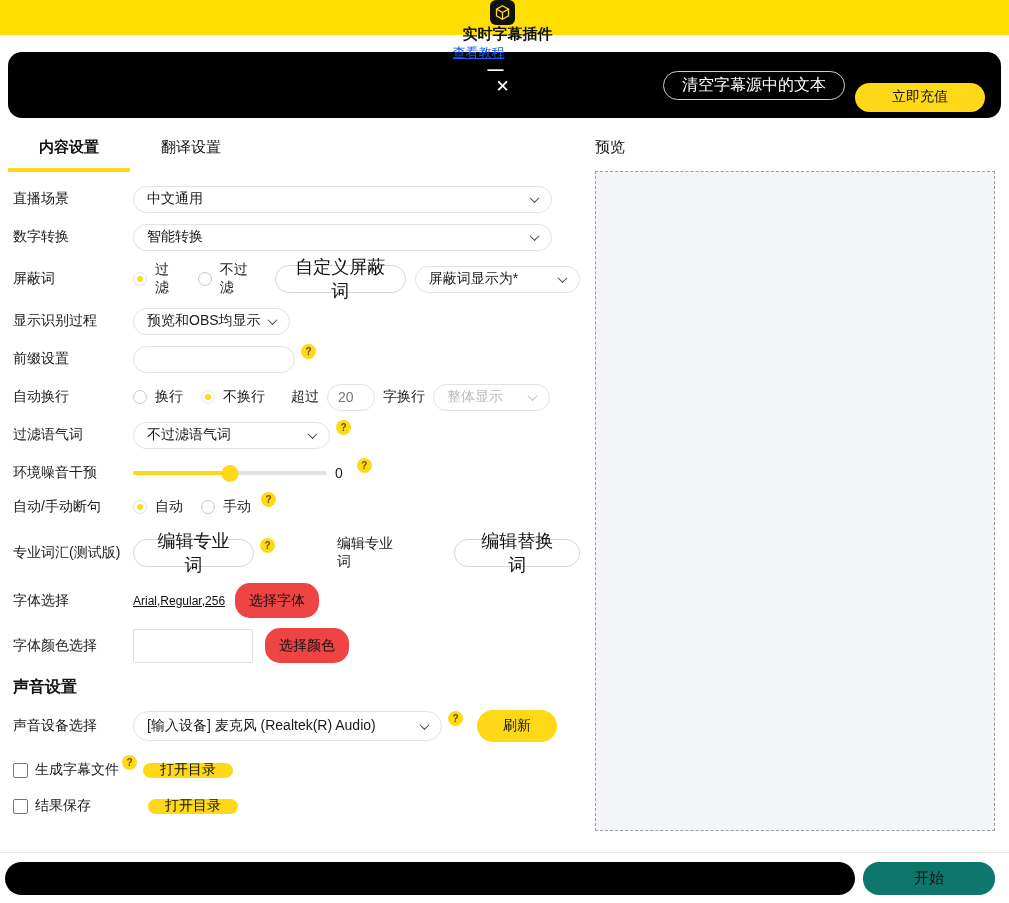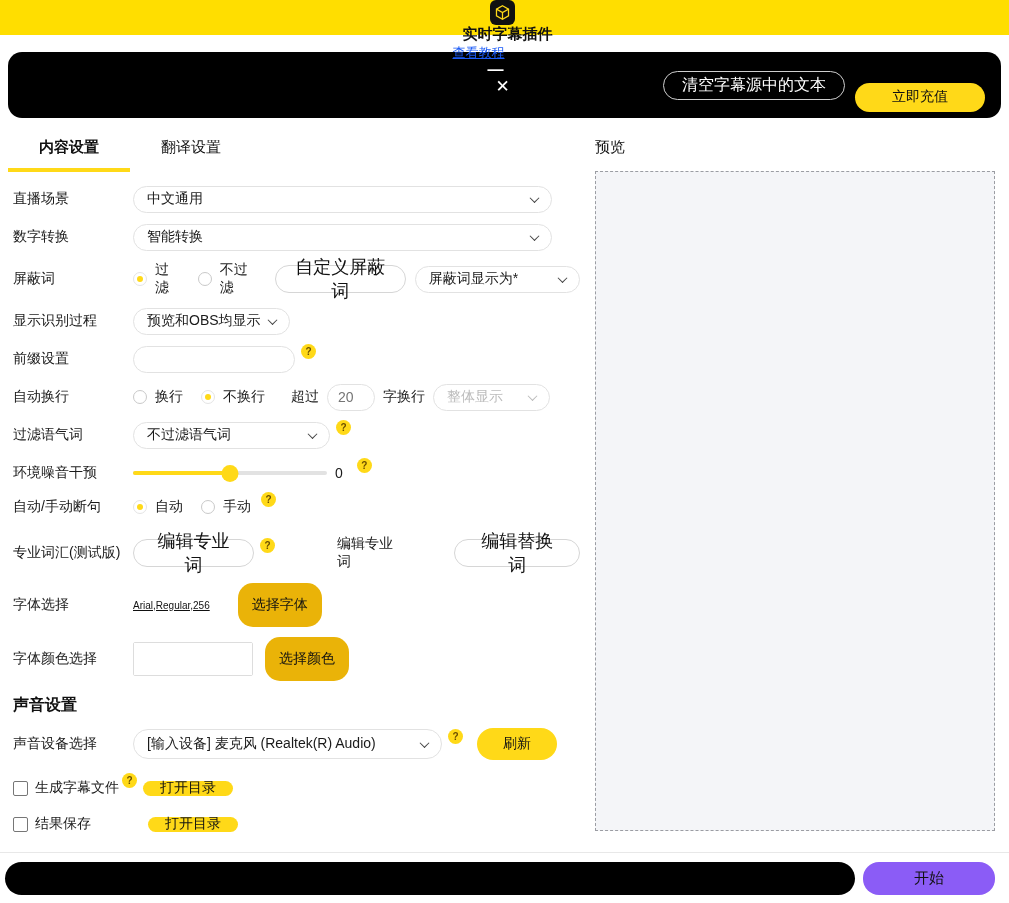--- a/index.html
+++ b/index.html
@@ -46,45 +46,45 @@
   .w197 { width:197px; } .w309 { width:309px; } .w117 { width:117px; } .w48 { width:48px; padding:0 10px; }
   .radio { width:14px; height:14px; border-radius:50%; border:1px solid #c9c9c9; background:#fff; position:relative; flex-shrink:0; cursor:pointer; }
   .radio.checked { border-color:#e4e4e4; }
   .radio.checked::after { content:''; position:absolute; inset:3px; border-radius:50%; background:#FFD918; }
   .rlbl { font-size:14px; margin:0 18px 0 8px; }
   .btn-outline { border:1px solid #d6d6d6; border-radius:14px; height:28px; padding:0 17px; background:#fff;
     font-size:18px; color:#111; display:flex; align-items:center; justify-content:center; cursor:pointer; }
   .help { width:15px; height:15px; border-radius:50%; background:#FFD918; color:#6b4e00;
     font-size:10px; font-weight:bold; display:inline-flex; align-items:center; justify-content:center;
     flex-shrink:0; transform:translateY(-8px); margin-left:6px; }
-  .btn-yellow-pill { background:#eab308; border:none; border-radius:15px; height:44px; padding:0 14px;
+  .btn-yellow-pill { background:#ef4444; border:none; border-radius:15px; height:35px; padding:0 14px;
     font-size:14px; color:#111; display:flex; align-items:center; justify-content:center; cursor:pointer;text-align:right; }
   .btn-yellow-rect { background:#FFD918; border:none; border-radius:8px; height:15px; padding:0 17px;
     font-size:14px; color:#111; display:flex; align-items:center; justify-content:center; cursor:pointer; }
   .btn-refresh { background:#FFD918; border:none; border-radius:16px; height:32px; width:80px;
     font-size:14px; color:#111; display:flex; align-items:center; justify-content:center; cursor:pointer; }
   .inline-txt { font-size:14px; margin:0 8px; }
   .slider { width:194px; height:17px; position:relative; display:flex; align-items:center; cursor:pointer; }
   .slider-track { position:absolute; left:0; right:0; height:4px; border-radius:2px; background:#e2e2e2; }
   .slider-fill { position:absolute; left:0; height:4px; border-radius:2px; background:#FFD918; }
   .slider-thumb { position:absolute; width:17px; height:17px; border-radius:50%; background:#FFD918; transform:translateX(-50%); }
-  .font-link { font-size:10px; color:#111; text-decoration:underline; margin-right:28px; cursor:pointer; }
+  .font-link { font-size:12px; color:#111; text-decoration:underline; margin-right:10px; cursor:pointer; }
   .color-input { width:120px; height:34px; border:1px solid #ddd; border-radius:2px; background:#fff; margin-right:12px; }
   .color-input input { width:100%; height:100%; border:none; outline:none; padding:0 8px; font-family:inherit; }
   .section-heading { font-size:16px; font-weight:bold; color:#111; margin:14px 0 12px 0; }
   .checkbox { width:15px; height:15px; border:1.5px solid #767676; border-radius:2px; background:#fff; flex-shrink:0; cursor:pointer; }
   .cb-lbl { font-size:14px; margin-left:7px; }
   
   .preview-title { font-size:15px; color:#111; }
   .preview-box { margin-top:14px; margin-right:14px; height:660px; background:#f4f5f8; border:1px dashed #9b9da3; }
   
   .footer { position:absolute; left:0; right:0; top:852px; border-top:1px solid #e8e8e8;
     display:flex; align-items:center; padding:9px 14px 0 5px; gap:8px; }
   .status-bar { flex:1; height:33px; background:#000; border-radius:17px; }
-  .btn-start { width:132px; height:33px; background:#8b5cf6; border:none; border-radius:16px;
+  .btn-start { width:132px; height:33px; background:#0f766e; border:none; border-radius:16px;
     font-size:15px; color:#111; display:flex; align-items:center; justify-content:center; cursor:pointer; flex-shrink:0; }
 </style>
 </head>
 <body>
 
 <div class="titlebar">
   <div class="logo">
     <svg width="17" height="17" viewBox="0 0 24 24">
       <path d="M12 2.5l8.5 4.8v9.4L12 21.5l-8.5-4.8V7.3z" fill="none" stroke="#FFD918" stroke-width="1.8"></path>
       <path d="M3.5 7.3L12 12l8.5-4.7M12 12v9.5" fill="none" stroke="#FFD918" stroke-width="1.8"></path>

